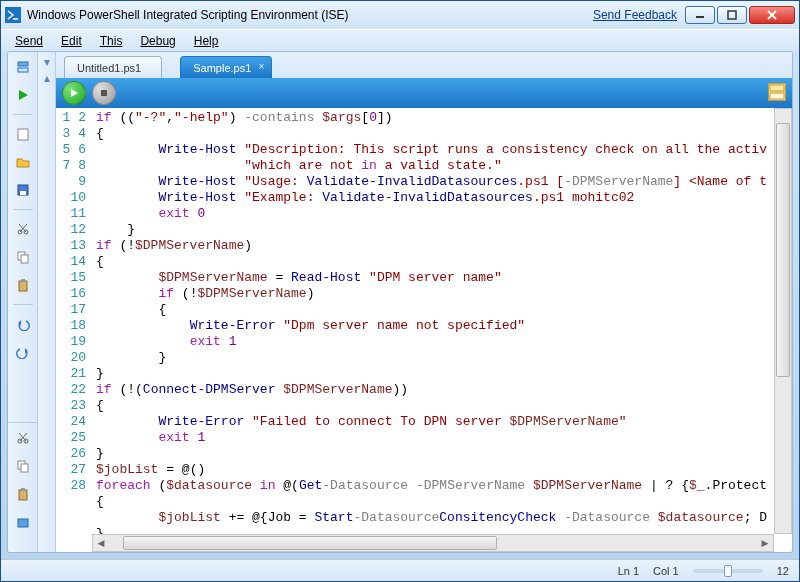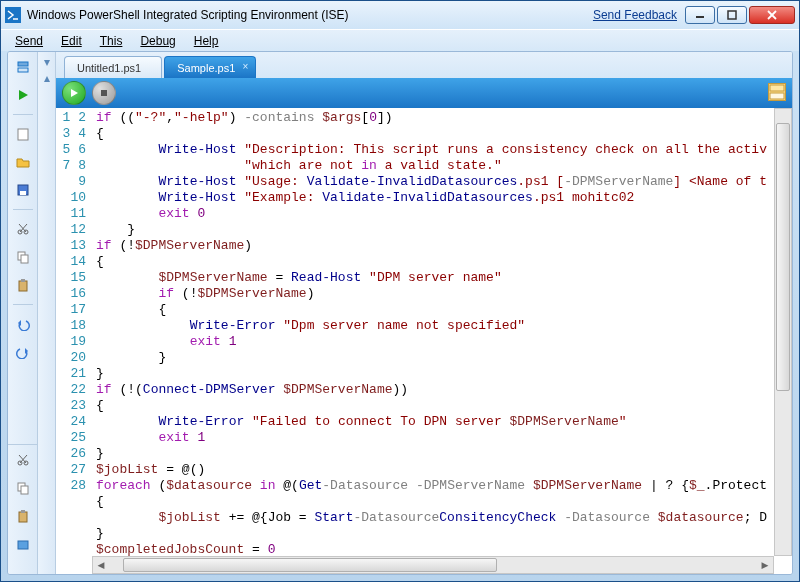--- a/index.html
+++ b/index.html
@@ -19,21 +19,21 @@
   .underline { text-decoration: underline; }
   
   .body { flex: 1; display: flex; background: #dde9f6; margin: 0 6px 6px 6px; border: 1px solid #9ab8d8; border-radius: 3px; overflow:hidden; }
   
   .vtoolbar { width: 30px; background: linear-gradient(90deg,#eaf3fc,#dbe9f7); display:flex; flex-direction:column; align-items:center; padding-top:4px; gap:6px; border-right:1px solid #b8cde2; }
   .vtoolbar .tbtn { width:22px; height:22px; display:flex; align-items:center; justify-content:center; cursor:pointer; border-radius:2px; }
   .vsep { height:1px; width:20px; background:#b8cde2; margin:2px 0;}
   
   .main { flex:1; display:flex; flex-direction:column; background:#fff; }
   
-  .tabrow { height:26px; display:flex; align-items:flex-end; background: linear-gradient(#e5f0fb,#d6e8f8); padding-left:8px; gap:0; border-bottom:0; }
+  .tabrow { height:26px; display:flex; align-items:flex-end; background: linear-gradient(#e5f0fb,#d6e8f8); padding-left:8px; gap:16px; border-bottom:0; }
   .tab { height:22px; padding:0 20px 0 12px; display:flex; align-items:center; border:1px solid #8fb2d6; border-bottom:none; border-radius:4px 4px 0 0; background:linear-gradient(#f6fbff,#dbe9f7); color:#333; cursor:pointer; position:relative; margin-right:2px; font-size:11px;}
   .tab.active { background:linear-gradient(#3fa3e8,#1b75c6); color:#fff; border-color:#1b75c6; }
   .tab .closex { position:absolute; right:4px; top:3px; font-size:10px; width:12px; height:12px; display:flex; align-items:center; justify-content:center; border-radius:2px; }
   .tab.active .closex { color:#d3ecff; }
   
   .edtoolbar { height:30px; background:linear-gradient(#3fa3e8,#1b75c6); display:flex; align-items:center; padding:0 6px; gap:6px; position:relative; }
   .roundbtn { width:24px; height:24px; border-radius:50%; display:flex; align-items:center; justify-content:center; cursor:pointer; border:1px solid rgba(0,0,0,0.25); }
   .roundbtn.run { background:radial-gradient(circle at 30% 30%, #7ae07a, #1fa81f); }
   .roundbtn.stop { background:radial-gradient(circle at 30% 30%, #e0e0e0, #9a9a9a); }
   .panelicon { position:absolute; right:6px; top:5px; width:18px; height:18px; background:#ffdf8c; border:1px solid #c69b3d; cursor:pointer; display:flex; }
@@ -308,14 +308,25 @@
           <div class="ar">◀</div>
           <div class="thumb"></div>
           <div style="flex:1"></div>
           <div class="ar">▶</div>
         </div>
       </div>
 
     </div>
   </div>
 
+  <div class="statusbar">
+    <span>Ln 1</span>
+    <span>Col 1</span>
+    <div class="zoom">
+      <div class="track">
+          <div class="tick"></div>
+          <div class="knob"></div>
+        </div>
+    </div>
+    <span>12</span>
+  </div>
 
 </div>
 
 </body></html>

